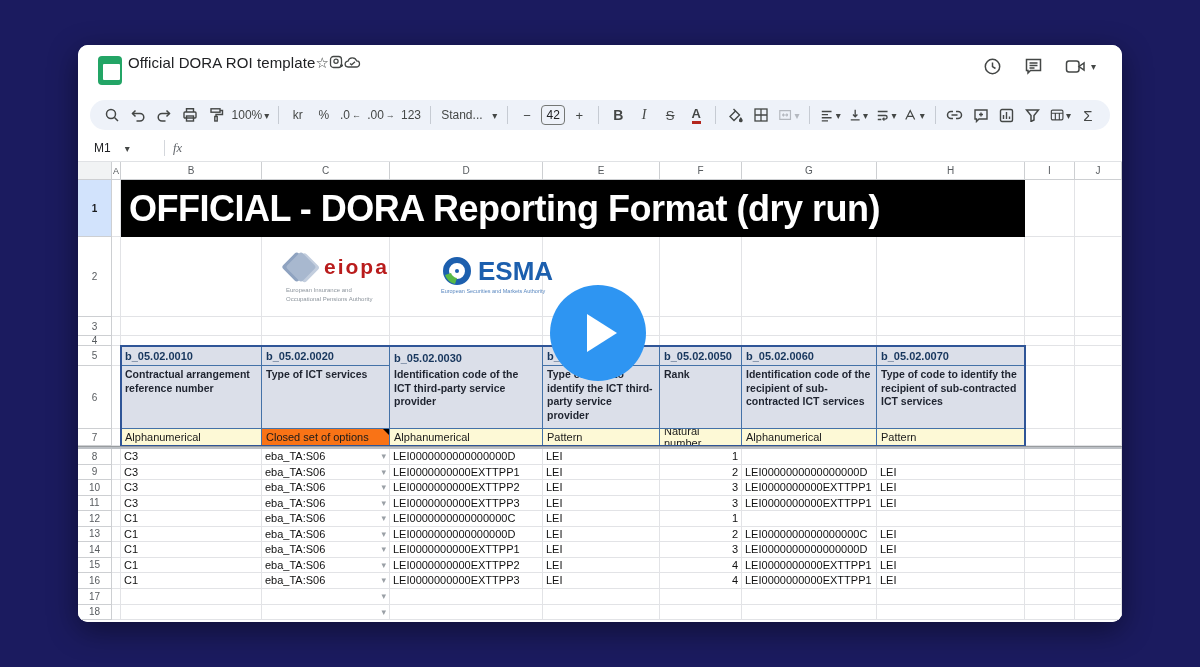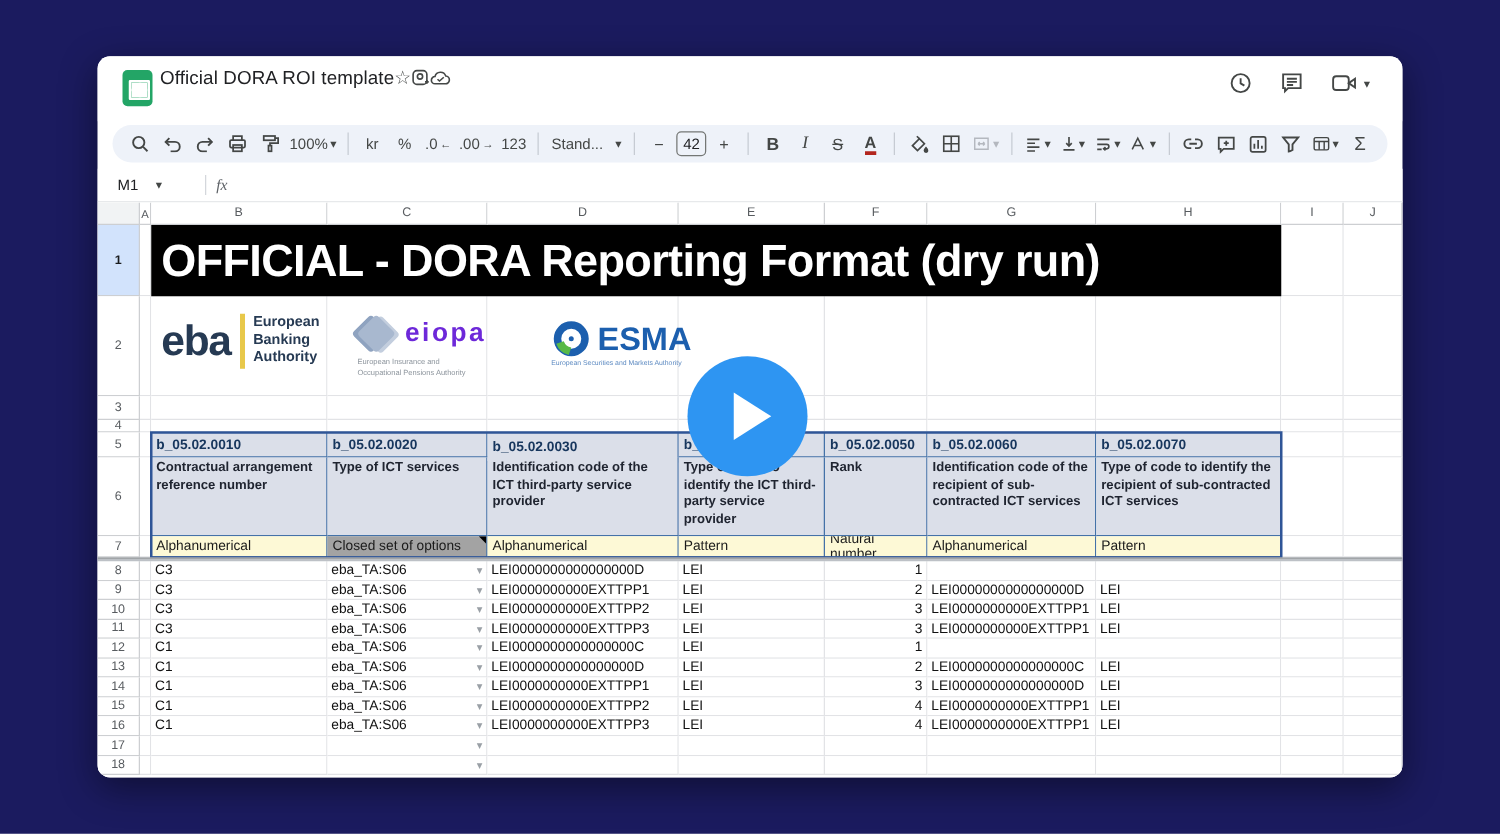--- a/index.html
+++ b/index.html
@@ -72,38 +72,38 @@
   .banner-blue { position:absolute; background:#4f74b5; color:#fff; font-size:11px; font-weight:bold;
                  display:flex; align-items:center; padding-left:5px; z-index:5; white-space:nowrap; }
   .logo-strip { position:absolute; z-index:5; }
 
   
   .ht-cell { position:absolute; border-right:1px solid #4472a8; border-bottom:1px solid #4472a8;
              background:#dbdfe9; font-size:11px; padding:2px 4px; overflow:hidden; z-index:6; }
   .ht-code { font-weight:bold; color:#17365d; display:flex; align-items:center; }
   .ht-desc { font-weight:bold; color:#1f2430; font-size:10.5px; line-height:1.3; }
   .ht-type { background:#fdf9d6; color:#1a1a1a; display:flex; align-items:center; }
-  .ht-type.pink { background:#a3a3a3; }
+  .ht-type.pink { background:#f97316; }
   .ht-outline { position:absolute; border:2px solid #2f5597; z-index:7; pointer-events:none; }
   .note-tri { position:absolute; right:0; top:0; width:0; height:0;
               border-top:6px solid #000; border-left:6px solid transparent; z-index:8; }
 
   .frozen-div { position:absolute; background:#bdc1c6; border-top:1px solid #989c9f; z-index:9; }
 
   
   .eba-wrap { position:absolute; display:flex; align-items:center; gap:7px; }
   .eba-word { font-size:34px; font-weight:bold; color:#263a53; letter-spacing:-1px; }
   .eba-bar { width:4px; height:44px; background:#e8c84a; }
   .eba-lines { font-size:11.5px; font-weight:600; color:#263a53; line-height:1.2; }
   .eiopa-wrap { position:absolute; }
   .eiopa-top { display:flex; align-items:center; gap:8px; }
   .eiopa-diamond { width:30px; height:30px; position:relative; }
   .eiopa-diamond span { position:absolute; inset:4px; background:#a8b8cf; transform:rotate(45deg);
                         border-radius:3px; box-shadow:-3px 3px 0 #8fa3c0, 3px -2px 0 #c3cede; }
-  .eiopa-word { font-size:21px; color:#6d28d9; font-weight:bold; letter-spacing:2px; }
+  .eiopa-word { font-size:21px; color:#b91c1c; font-weight:bold; letter-spacing:2px; }
   .eiopa-sub { font-size:6px; color:#8d959d; margin-top:4px; line-height:1.5; }
   .esma-wrap { position:absolute; }
   .esma-top { display:flex; align-items:center; gap:5px; }
   .esma-word { font-size:26px; font-weight:bold; color:#1c5fae; letter-spacing:0; }
   .esma-sub { font-size:5.5px; color:#5a88c0; margin-top:1px; }
 
   
   .play { position:absolute; left:472px; top:240px; width:96px; height:96px; border-radius:50%;
           background:#2e95f2; z-index:50; display:flex; align-items:center; justify-content:center; }
   .play-tri { width:0; height:0; border-top:19px solid transparent; border-bottom:19px solid transparent;
@@ -519,25 +519,20 @@
       <div class="cell" style="left: 312px; top: 442.5px; width: 153px; height: 15.5px;"></div>
       <div class="cell" style="left: 465px; top: 442.5px; width: 117px; height: 15.5px;"></div>
       <div class="cell right" style="left: 582px; top: 442.5px; width: 82px; height: 15.5px;"></div>
       <div class="cell" style="left: 664px; top: 442.5px; width: 135px; height: 15.5px;"></div>
       <div class="cell" style="left: 799px; top: 442.5px; width: 148px; height: 15.5px;"></div>
       <div class="cell" style="left: 947px; top: 442.5px; width: 50px; height: 15.5px;"></div>
       <div class="cell" style="left: 997px; top: 442.5px; width: 47px; height: 15.5px;"></div>
       <div class="frozen-div" style="left: 0px; top: 284px; width: 1044px; height: 3px;"></div>
       <div class="banner-black" style="left: 43px; top: 18px; width: 904px; height: 57px;">OFFICIAL - DORA Reporting Format (dry run)</div>
       <div class="logo-strip" style="left: 43px; top: 75px; width: 904px; height: 80px;">
-  <div class="eba-wrap" style="left:8px;top:14px">
-    <span class="eba-word">eba</span>
-    <span class="eba-bar"></span>
-    <span class="eba-lines">European<br>Banking<br>Authority</span>
-  </div>
   <div class="eiopa-wrap" style="left:165px;top:15px">
     <div class="eiopa-top">
       <span class="eiopa-diamond">
               <span></span>
             </span>
       <span class="eiopa-word">eiopa</span>
     </div>
     <div class="eiopa-sub">European Insurance and<br>Occupational Pensions Authority</div>
   </div>
   <div class="esma-wrap" style="left:320px;top:18px">

